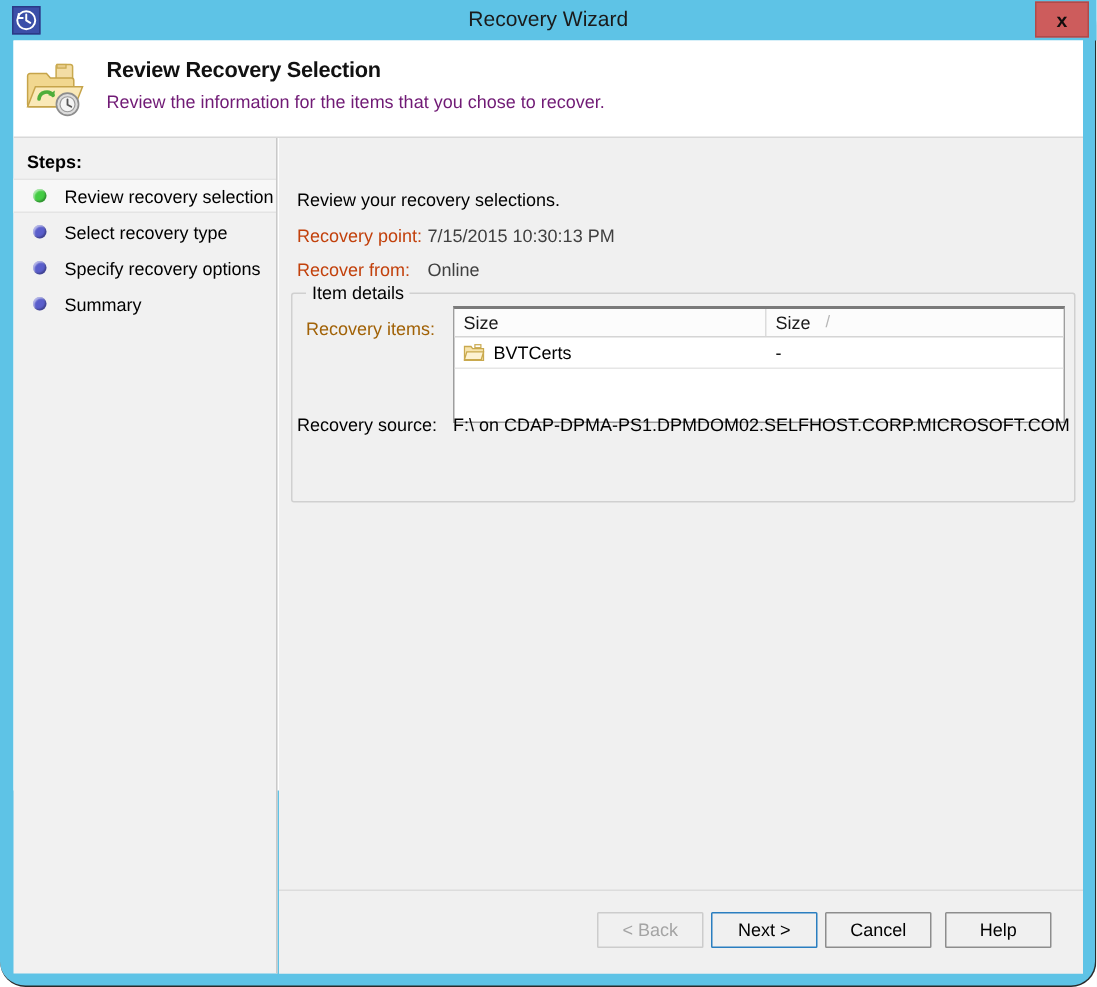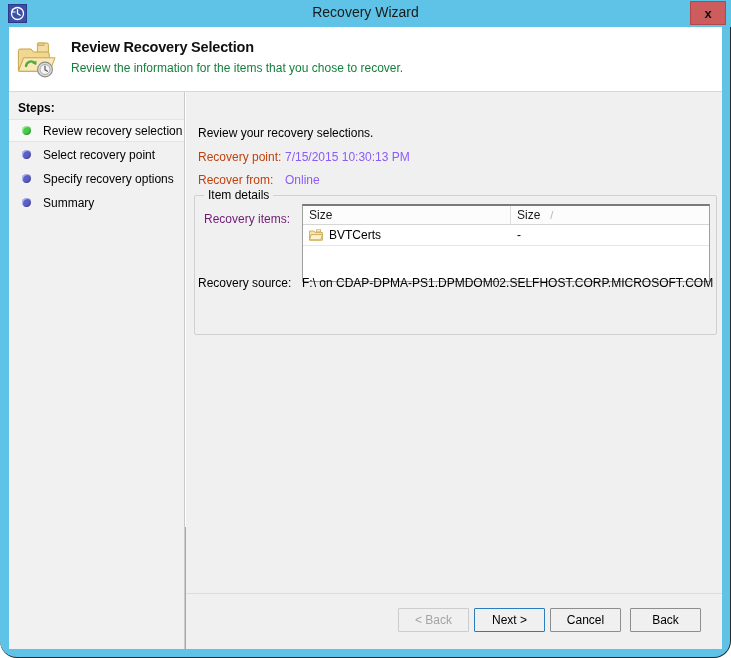--- a/index.html
+++ b/index.html
@@ -101,21 +101,21 @@
     left: 62px; top: 12px;
     font-size: 14.5px;
     font-weight: bold;
     color: #111111;
     letter-spacing: -0.2px;
   }
   #header-subtitle {
     position: absolute;
     left: 62px; top: 34px;
     font-size: 12px;
-    color: #15803d;
+    color: #701a75;
   }
 
   
   #sidebar {
     position: absolute;
     left: 0; top: 65px;
     width: 176px;
     height: 557px;
     background: #f1f1f1;
     border-right: 1px solid #c9c9c9;
@@ -178,21 +178,21 @@
     color: #000;
   }
   .kv-label {
     position: absolute;
     font-size: 12px;
     color: #c2410c;
   }
   .kv-value {
     position: absolute;
     font-size: 12px;
-    color: #8b5cf6;
+    color: #404040;
   }
   #rp-label { left: 12px; top: 58px; }
   #rp-value { left: 99px; top: 58px; }
   #rf-label { left: 12px; top: 81px; }
   #rf-value { left: 99px; top: 81px; }
 
   
   #groupbox {
     position: absolute;
     left: 8px; top: 103px;
@@ -207,21 +207,21 @@
     left: 18px; top: 96px;
     background: #f0f0f0;
     padding: 0 4px;
     font-size: 12px;
     color: #000;
   }
   #recovery-items-label {
     position: absolute;
     left: 18px; top: 120px;
     font-size: 12px;
-    color: #701a75;
+    color: #a16207;
   }
 
   
   #listview {
     position: absolute;
     left: 116px; top: 112px;
     width: 408px;
     height: 78px;
     background: #ffffff;
     border: 1px solid #9e9e9e;
@@ -385,21 +385,21 @@
     <div id="sidebar">
       <div id="steps-label">Steps:</div>
 
       <div class="step-item current" style="top:27px;">
         <span class="step-bullet"></span>
         <span class="step-label">Review recovery selection</span>
       </div>
 
       <div class="step-item" style="top:51px;">
         <span class="step-bullet"></span>
-        <span class="step-label">Select recovery point</span>
+        <span class="step-label">Select recovery type</span>
       </div>
 
       <div class="step-item" style="top:75px;">
         <span class="step-bullet"></span>
         <span class="step-label">Specify recovery options</span>
       </div>
 
       <div class="step-item" style="top:99px;">
         <span class="step-bullet"></span>
         <span class="step-label">Summary</span>
@@ -447,18 +447,18 @@
       </div>
 
       <div id="rs-label">Recovery source:</div>
       <div id="rs-value">F:\ on CDAP-DPMA-PS1.DPMDOM02.SELFHOST.CORP.MICROSOFT.COM</div>
 
       <div id="buttonbar-sep"></div>
       <div id="buttonbar">
         <div class="btn disabled" id="btn-back">&lt; Back</div>
         <div class="btn default" id="btn-next">Next &gt;</div>
         <div class="btn" id="btn-cancel">Cancel</div>
-        <div class="btn" id="btn-help">Back</div>
+        <div class="btn" id="btn-help">Help</div>
       </div>
 
     </div>
   </div>
 </div>
 
 </body></html>

